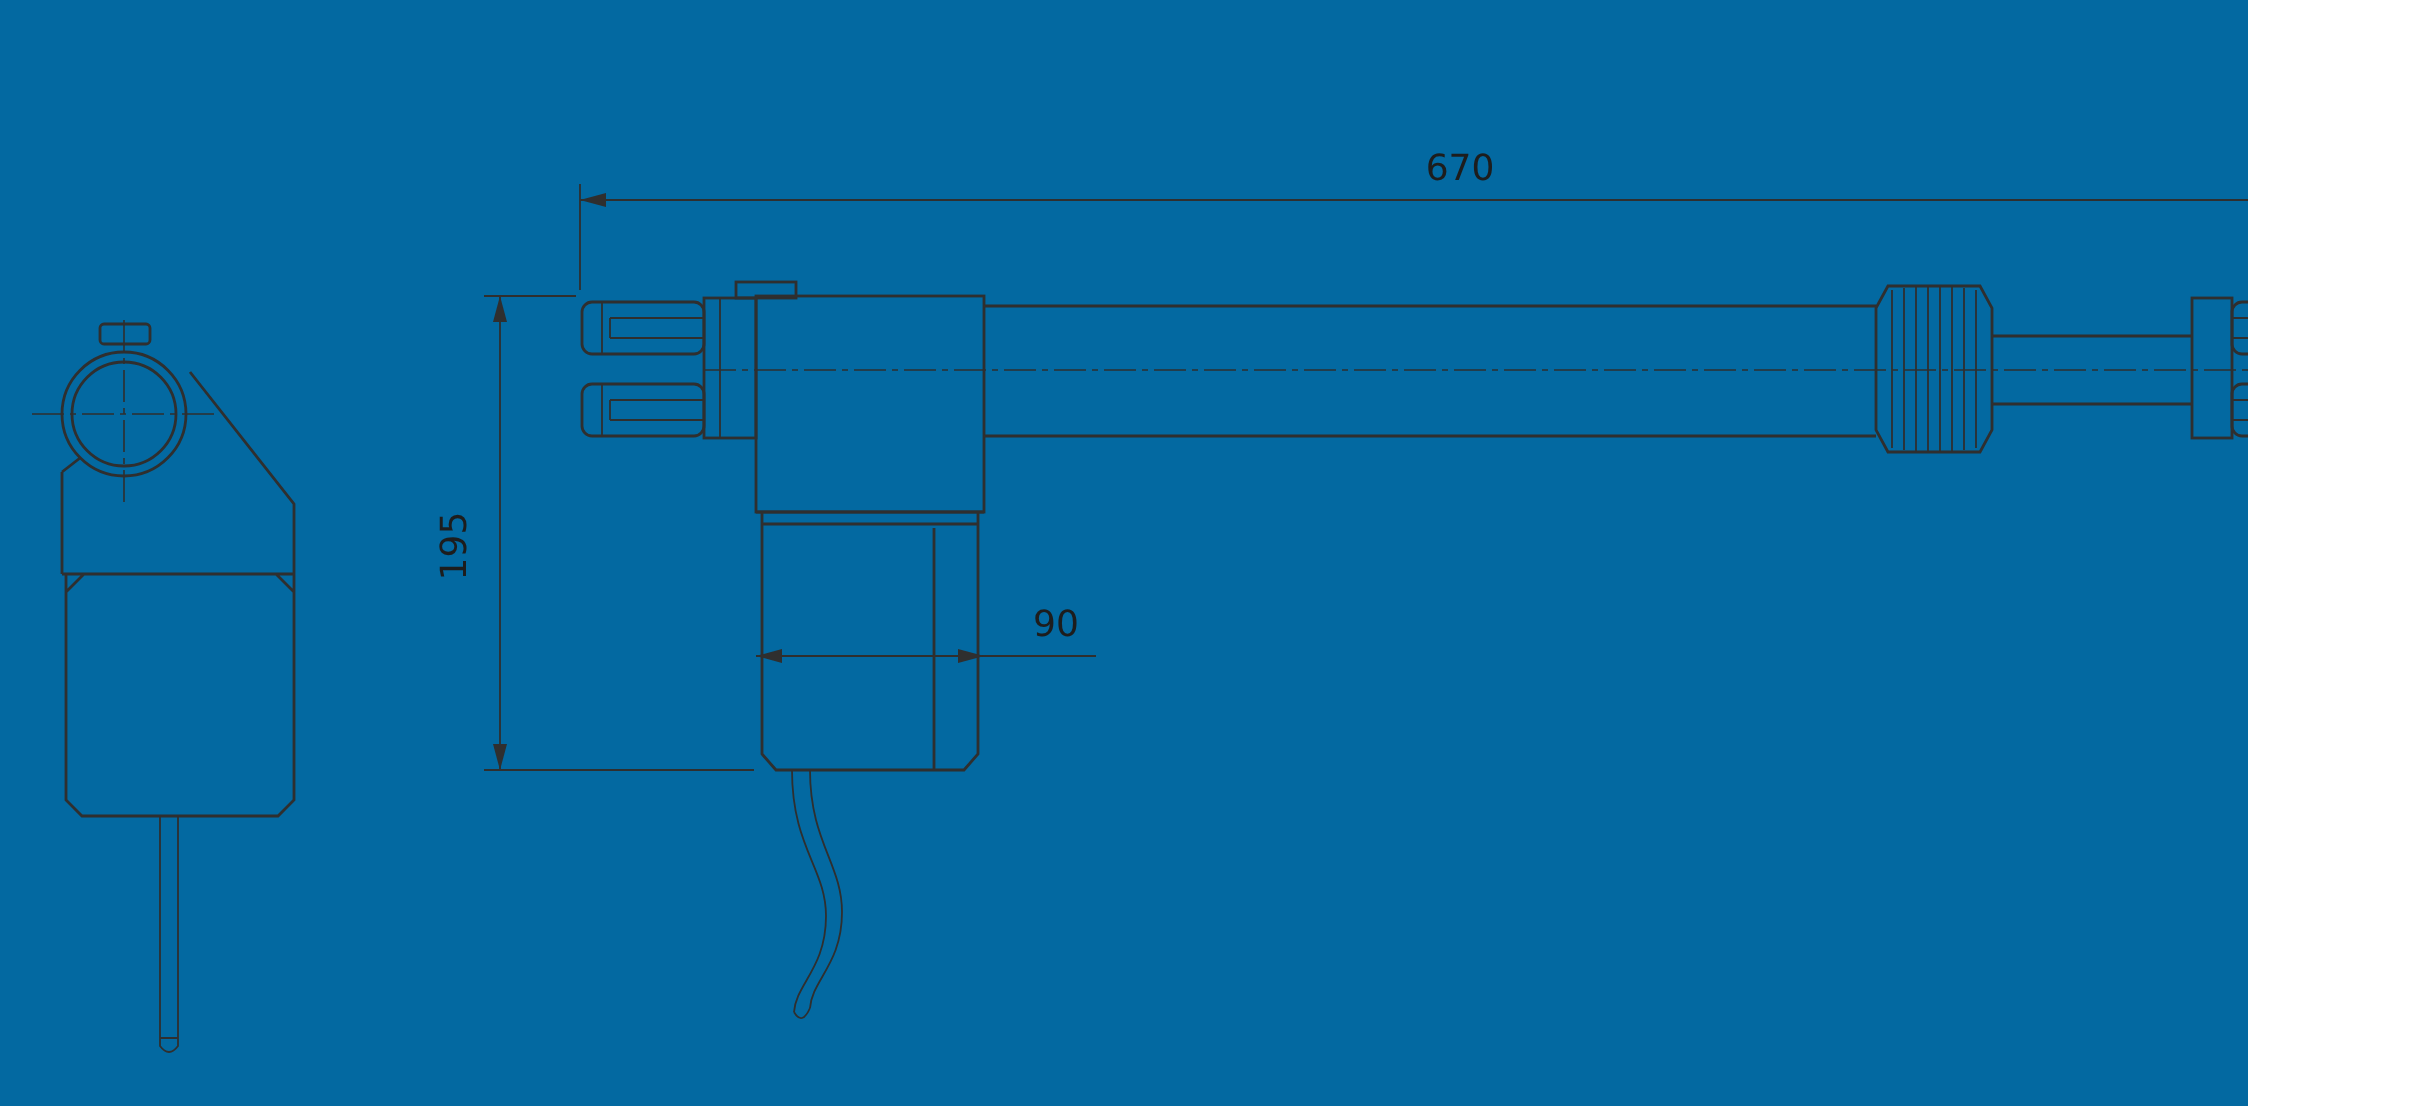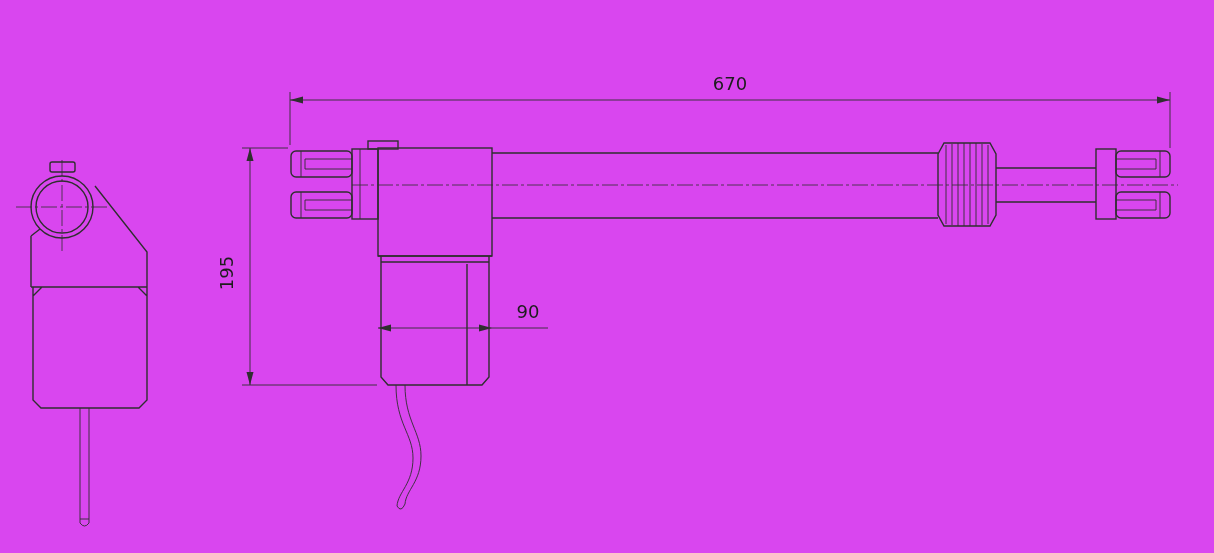--- a/index.html
+++ b/index.html
@@ -2,23 +2,23 @@
 <html><head>
 <meta charset="utf-8">
 <style>
   html, body {
     margin: 0;
     padding: 0;
     background: #ffffff;
   }
   .canvas {
     position: relative;
-    width: 1214px;
+    width: 1124px;
     height: 553px;
-    background: #d946ef;
+    background: #0369a1;
     overflow: hidden;
   }
   svg { display: block; }
   svg rect, svg circle, svg path {
     fill: none;
     stroke: #2f2f2f;
     stroke-width: 1.4;
     stroke-linecap: butt;
     stroke-linejoin: miter;
   }

